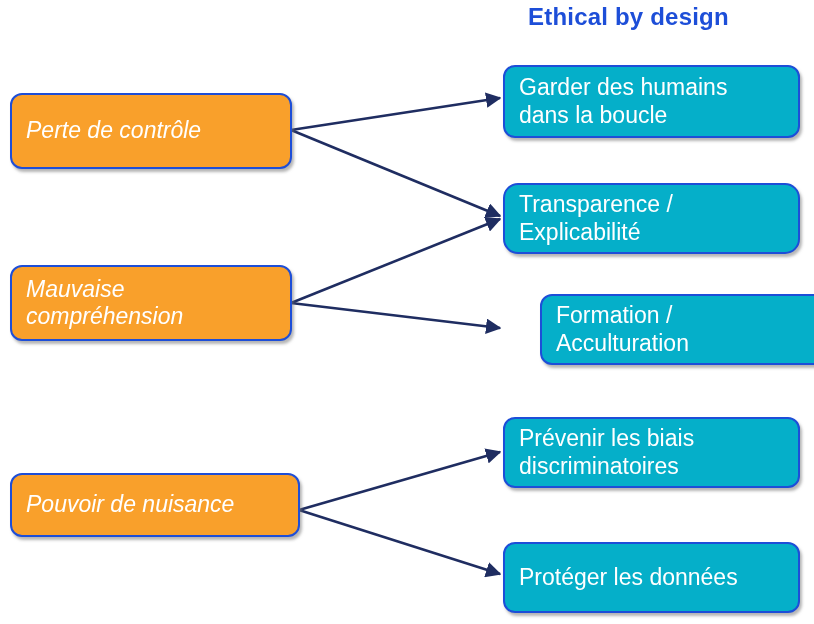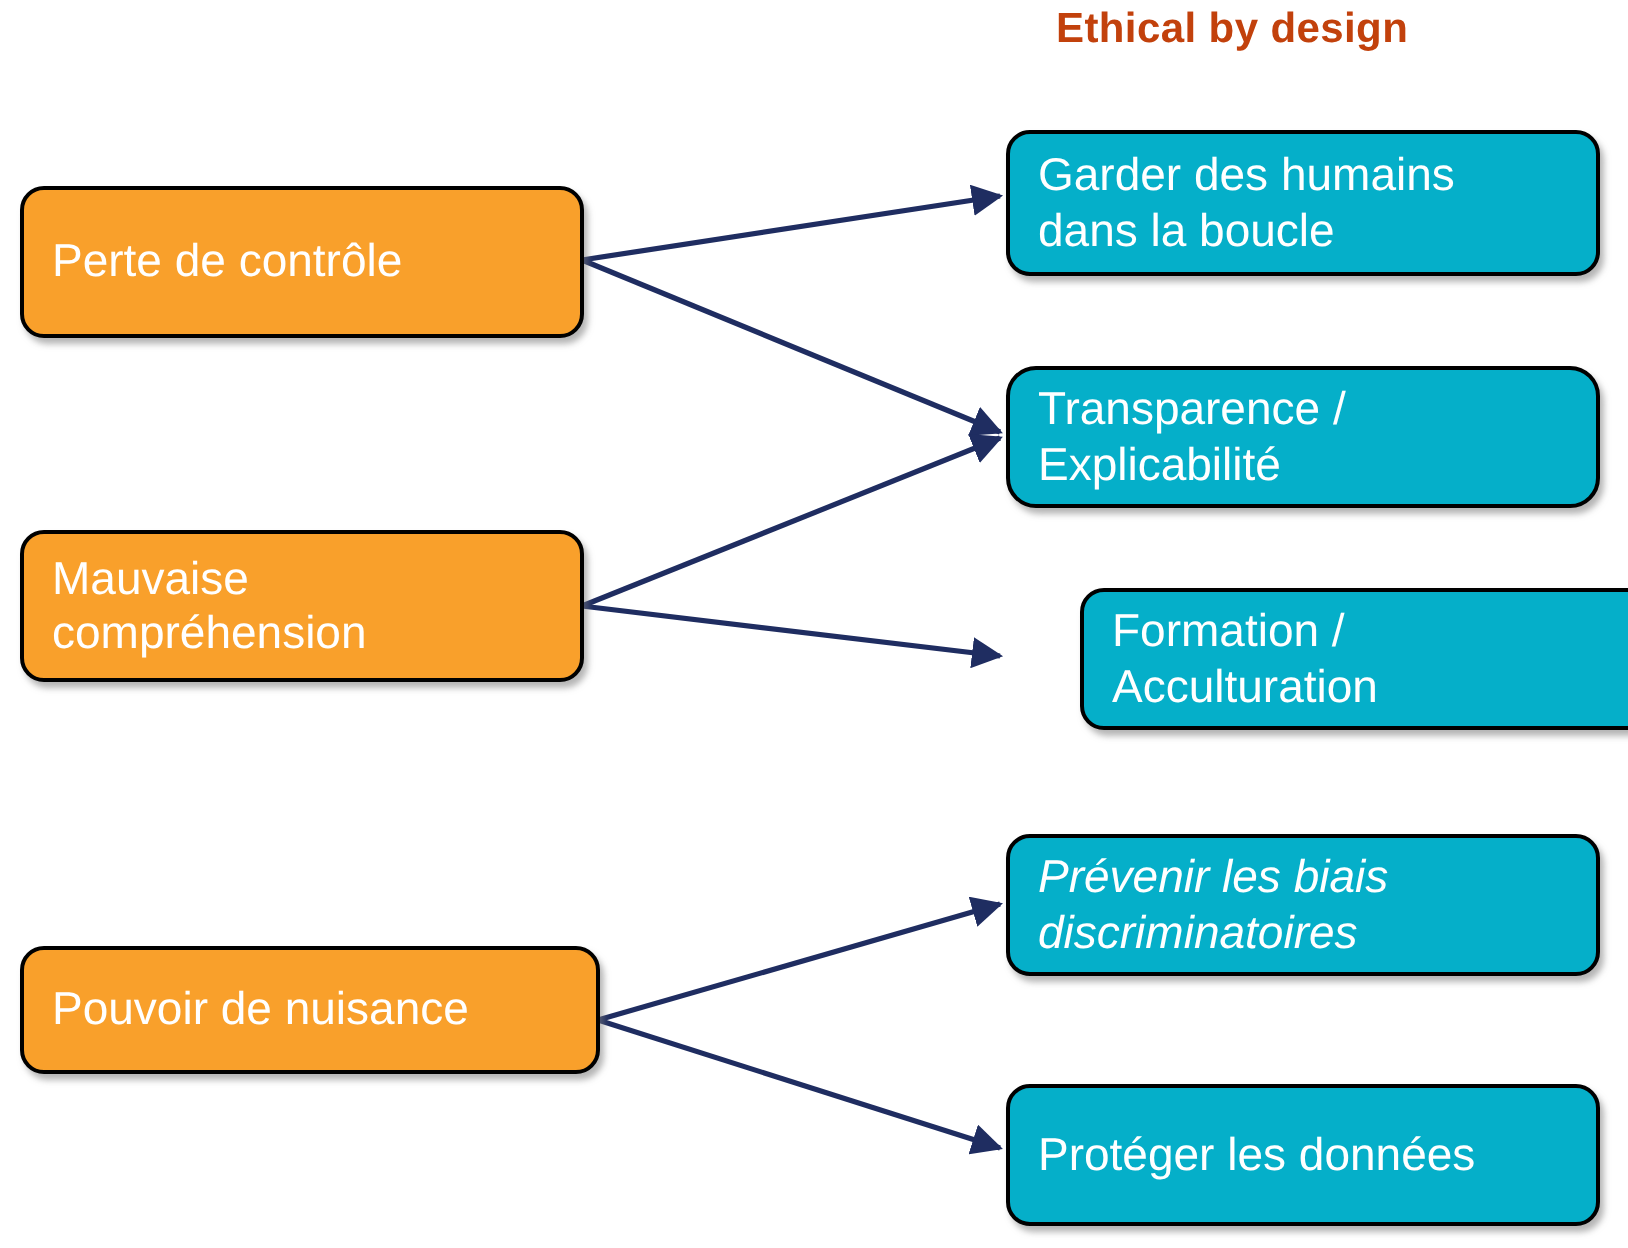--- a/index.html
+++ b/index.html
@@ -16,51 +16,52 @@
     height: 624px;
     background: #ffffff;
     overflow: hidden;
   }
   
   #title {
     position: absolute;
     left: 528px;
     top: 3px;
     width: 260px;
-    font-size: 21px;
+    font-size: 24px;
     font-weight: bold;
-    color: #c2410c;
+    color: #1d4ed8;
     letter-spacing: 0.2px;
     white-space: nowrap;
   }
   
   #connectors {
     position: absolute;
     left: 0;
     top: 0;
     width: 814px;
     height: 624px;
   }
   
   .node {
     position: absolute;
     box-sizing: border-box;
-    border: 2px solid #000000;
+    border: 2px solid #1d4ed8;
     border-radius: 12px;
     display: flex;
     align-items: center;
     color: #ffffff;
     font-size: 23px;
     line-height: 1.18;
     padding: 4px 14px;
     box-shadow: 2px 3px 3px rgba(120,120,120,0.55);
     white-space: pre-line;
   }
   .node.risk {
     background: #F9A02B;
+    font-style: italic;
   }
   .node.principle {
     background: #05AFC9;
   }
 </style>
 </head>
 <body>
 
 <div id="canvas">
 
@@ -92,18 +93,18 @@
 
   <div class="node principle" style="left:503px; top:65px; width:297px; height:73px;">Garder des humains
 dans la boucle</div>
 
   <div class="node principle" style="left:503px; top:183px; width:297px; height:71px;border-radius:15px;">Transparence /
 Explicabilité</div>
 
   <div class="node principle" style="left:503px; top:294px; width:297px; height:71px;margin-left:37px;">Formation /
 Acculturation</div>
 
-  <div class="node principle" style="left:503px; top:417px; width:297px; height:71px;font-style:italic;">Prévenir les biais
+  <div class="node principle" style="left:503px; top:417px; width:297px; height:71px;">Prévenir les biais
 discriminatoires</div>
 
   <div class="node principle" style="left:503px; top:542px; width:297px; height:71px;text-align:center;">Protéger les données</div>
 
 </div>
 
 </body></html>

